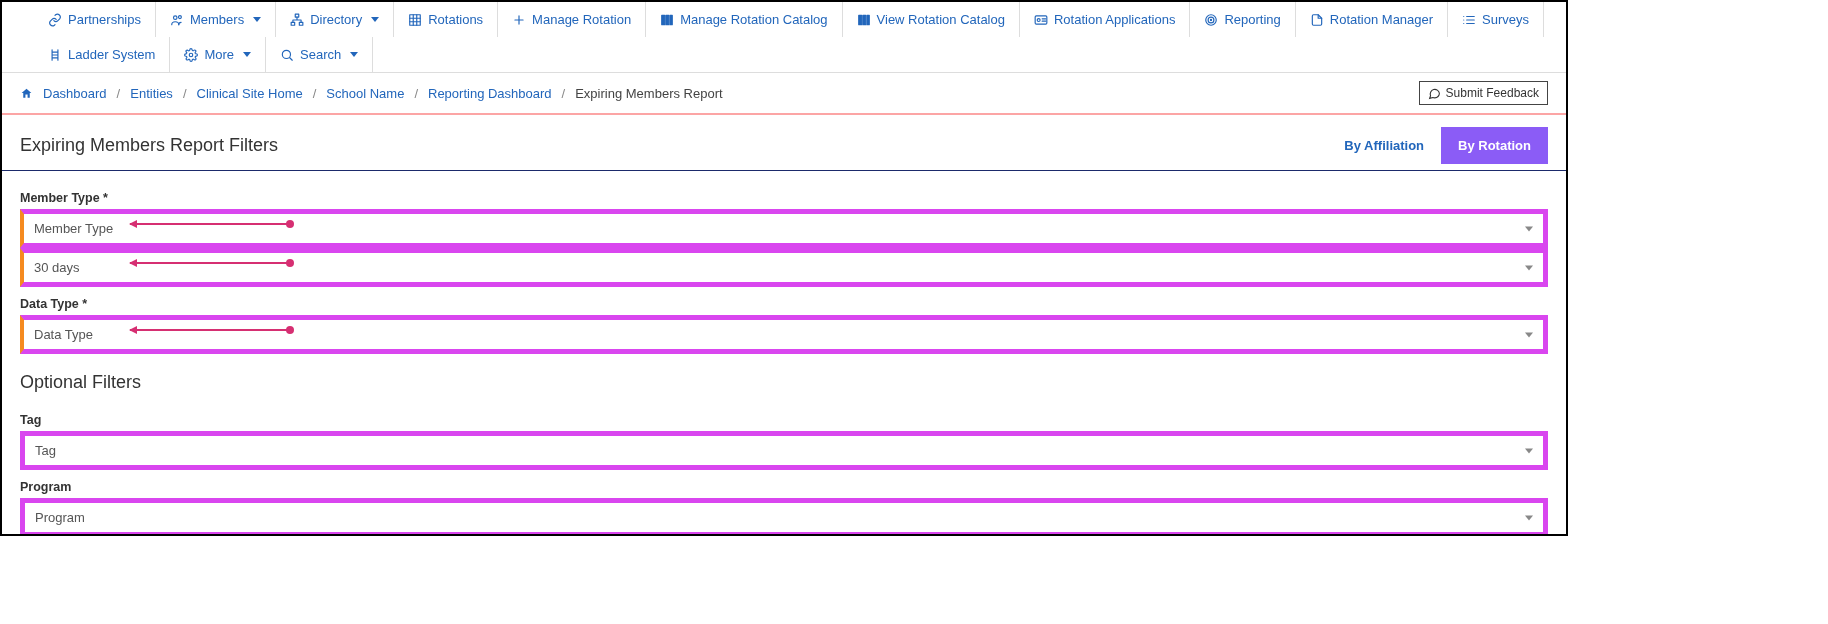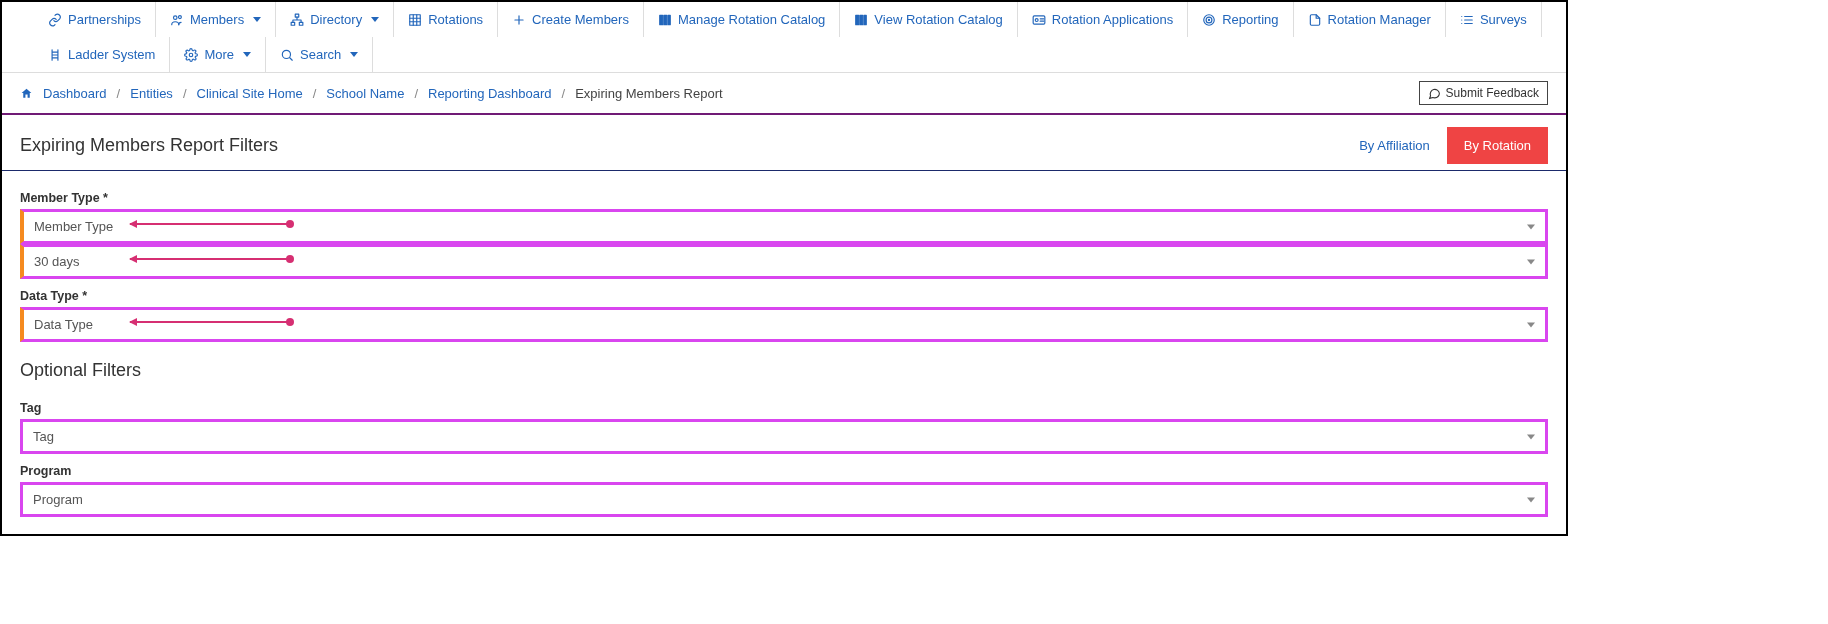--- a/index.html
+++ b/index.html
@@ -40,21 +40,21 @@
     border-top: 5px solid #2266bb;
     display: inline-block;
     margin-left: 3px;
   }
   
   .subbar {
     display: flex;
     align-items: center;
     justify-content: space-between;
     padding: 8px 18px;
-    border-bottom: 2px solid #701a75;
+    border-bottom: 2px solid #fca5a5;
   }
   .breadcrumb {
     display: flex;
     align-items: center;
     gap: 10px;
     font-size: 13px;
     flex-wrap: wrap;
   }
   .breadcrumb a {
     color: #2266bb;
@@ -81,44 +81,44 @@
     justify-content: space-between;
     padding: 8px 18px 6px 18px;
     border-bottom: 1px solid #1b2a6b;
     margin-top: 4px;
   }
   .panel-title {
     font-size: 18px;
     font-weight: 500;
     color: #333;
   }
-  .tabs { display: flex; align-items: flex-end; }
+  .tabs { display: flex; align-items: flex-end; font-weight: bold; }
   .tab {
     padding: 10px 16px;
     font-size: 13px;
     color: #2266bb;
     cursor: pointer;
     border: 1px solid transparent;
   }
   .tab.active {
-    background: #ef4444;
+    background: #8b5cf6;
     color: #fff;
   }
   
   .form-area { padding: 10px 18px 0 18px; }
   .form-label {
     font-size: 12.5px;
     font-weight: 600;
     color: #333;
     margin: 10px 0 4px 0;
     display: block;
   }
   .select {
     width: 100%;
-    border: 3px solid #d946ef;
+    border: 5px solid #d946ef;
     background: #fff;
     padding: 7px 28px 7px 10px;
     font-size: 13px;
     color: #555;
     position: relative;
     cursor: pointer;
   }
   .select.required { border-left: 4px solid #f58a1f; }
   .select::after {
     content: "";
@@ -228,21 +228,21 @@
         </svg>
       </span>
       <span>Rotations</span>
     </div>
     <div class="topnav-item">
       <span class="icon">
         <svg width="14" height="14" viewBox="0 0 24 24" fill="none" stroke="#2266bb" stroke-width="2" stroke-linecap="round" stroke-linejoin="round">
           <path d="M12 5v14M5 12h14"></path>
         </svg>
       </span>
-      <span>Create Members</span>
+      <span>Manage Rotation</span>
     </div>
     <div class="topnav-item">
       <span class="icon">
         <svg width="14" height="14" viewBox="0 0 24 24" fill="none" stroke="#2266bb" stroke-width="2" stroke-linecap="round" stroke-linejoin="round">
           <rect x="3" y="4" width="5" height="16" fill="#2266bb"></rect>
           <rect x="10" y="4" width="5" height="16" fill="#2266bb"></rect>
           <rect x="17" y="4" width="4" height="16" fill="#2266bb"></rect>
         </svg>
       </span>
       <span>Manage Rotation Catalog</span>

